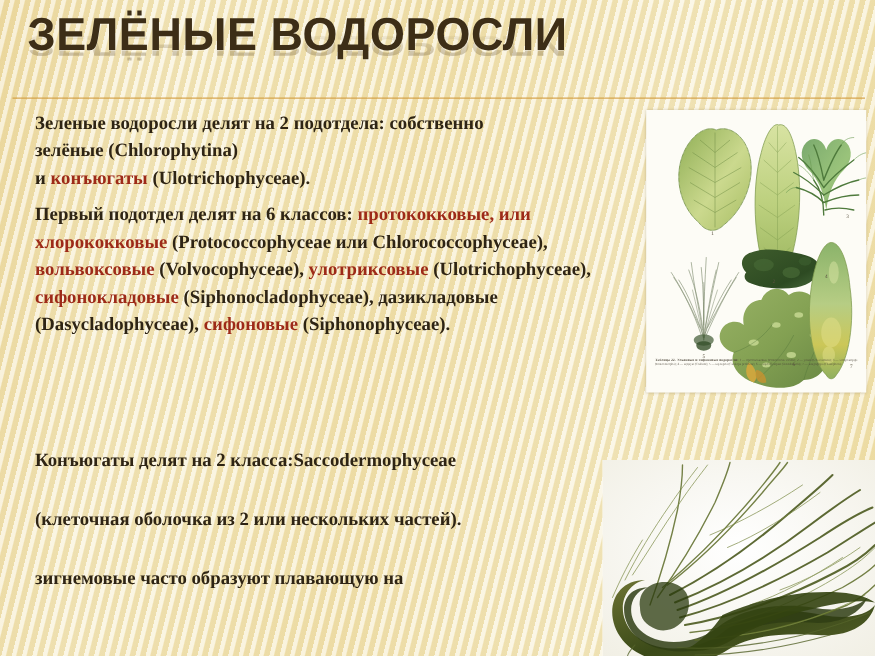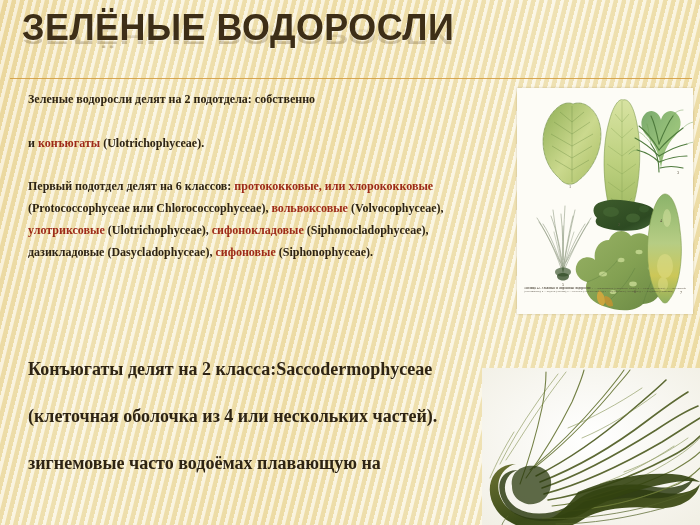--- a/index.html
+++ b/index.html
@@ -79,34 +79,34 @@
     opacity: 0.85;
   }
 
   
   .body-text {
     position: absolute;
     left: 28px;
     top: 88px;
     width: 470px;
     color: #2e2414;
-    font-size: 12px;
+    font-size: 15px;
     font-weight: bold;
     line-height: 22px;
   }
   .body-text .para { margin: 0 0 0 0; }
-  .body-text .para + .para { margin-top: 21px; }
+  .body-text .para + .para { margin-top: 7px; }
 
   .para-lower {
     position: absolute;
     left: 28px;
     top: 358px;
     width: 460px;
     color: #2e2414;
-    font-size: 18px;
+    font-size: 15px;
     font-weight: bold;
     line-height: 23.5px;
   }
 
   .hl {
     color: #9d2a18;
     text-underline-offset: 2px;
     text-decoration-thickness: 2px;
   }
 
@@ -163,36 +163,36 @@
   <div class="title-band">
     <div class="title-reflection">ЗЕЛЁНЫЕ ВОДОРОСЛИ</div>
     <div class="title-text">ЗЕЛЁНЫЕ ВОДОРОСЛИ</div>
   </div>
   <div class="title-rule"></div>
 
   <div class="body-text">
 
     <p class="para">
       <span>Зеленые водоросли делят на 2 подотдела: собственно</span><br>
-      <br>
+      <span>зелёные (Chlorophytina)</span><br>
       <span>и </span><span class="hl">конъюгаты</span><span> (Ulotrichophyceae).</span>
     </p>
 
     <p class="para">
       <span>Первый подотдел делят на 6 классов: </span><span class="hl">протококковые, или хлорококковые</span><span> (Protococcophyceae или Chlorococcophyceae), </span><span class="hl">вольвоксовые</span><span> (Volvocophyceae), </span><span class="hl">улотриксовые</span><span> (Ulotrichophyceae), </span><span class="hl">сифонокладовые</span><span> (Siphonocladophyceae), дазикладовые (Dasycladophyceae), </span><span class="hl">сифоновые</span><span> (Siphonophyceae).</span>
     </p>
 
   </div>
 
   <div class="para-lower">
     <span> Конъюгаты делят на 2 класса:Saccodermophyceae</span><br>
     <br>
-    <span>(клеточная оболочка из 4 или нескольких частей).</span><br>
+    <span>(клеточная оболочка из 2 или нескольких частей).</span><br>
     <br>
-    <span>зигнемовые часто водоёмах плавающую на</span><br>
+    <span>зигнемовые часто образуют плавающую на</span><br>
   </div>
 
   <div class="plate">
     <svg class="canvas" viewBox="0 0 176 226" preserveAspectRatio="none">
       <defs>
         <linearGradient id="lg1" x1="0" y1="0" x2="1" y2="1">
           <stop offset="0%" stop-color="#8fae55"></stop>
           <stop offset="55%" stop-color="#cbd98e"></stop>
           <stop offset="100%" stop-color="#a7bd63"></stop>
         </linearGradient>

